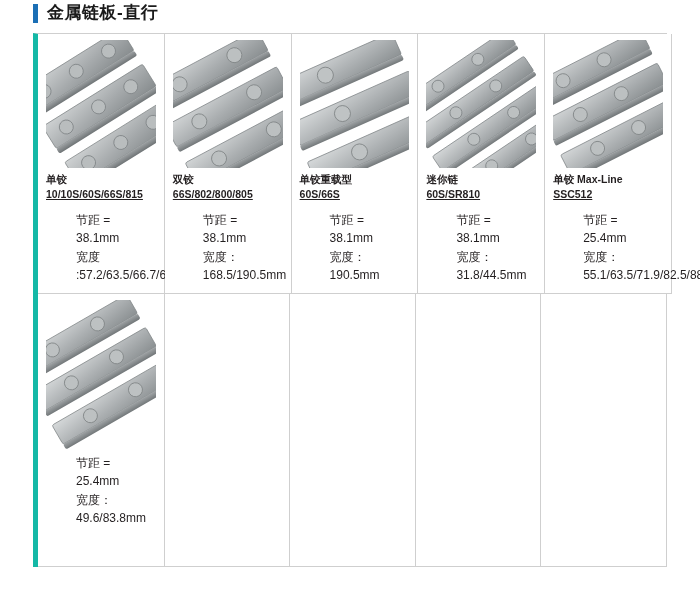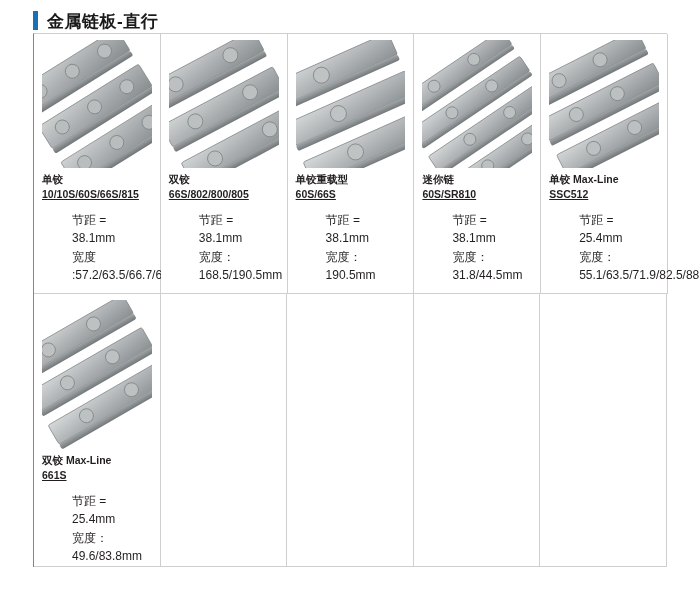--- a/index.html
+++ b/index.html
@@ -23,21 +23,21 @@
   }
 
   
   .header {
     position: absolute;
     left: 33px;
     top: 4px;
     width: 634px;
     height: 26px;
     display: flex;
-    align-items: flex-end;
+    align-items: flex-start;
   }
   .header-bar {
     width: 5px;
     height: 19px;
     background: #1b6fb5;
     margin-right: 9px;
     flex: 0 0 auto;
   }
   .header-title {
     font-size: 17px;
@@ -46,21 +46,21 @@
     color: #1a1a1a;
     line-height: 1;
   }
 
   
   .grid {
     position: absolute;
     left: 33px;
     top: 33px;
     width: 634px;
-    border-left: 1px solid #14b8a6;
+    border-left: 5px solid #14b8a6;
     border-top: 1px solid #cfcfcf;
     box-sizing: border-box;
   }
   .row {
     display: flex;
   }
   .cell {
     width: 126.8px;
     box-sizing: border-box;
     border-right: 1px solid #cfcfcf;
@@ -403,24 +403,20 @@
                 </g>
                 <g transform="translate(0,76)">
                   <rect x="-12" y="16" width="130" height="22" rx="2" fill="url(#g6)" stroke="#7e8385" stroke-width="0.7"></rect>
                   <rect x="-12" y="38" width="130" height="6" rx="2" fill="url(#g6d)"></rect>
                   <circle cx="26" cy="27" r="7" fill="#bdc1c2" stroke="#808486" stroke-width="0.8"></circle>
                   <circle cx="78" cy="27" r="7" fill="#bdc1c2" stroke="#808486" stroke-width="0.8"></circle>
                 </g>
               </g>
             </svg>
           </div>
-          <div class="prod-title">
-            <span>双铰 Max-Line</span>
-            <span class="l2">661S</span>
-          </div>
           <div class="spec">
             <div>节距 = 25.4mm</div>
             <div>宽度：49.6/83.8mm</div>
           </div>
         </div>
       </div>
 
       <div class="cell empty-cell">
           <div class="cell-inner"></div>
         </div>

